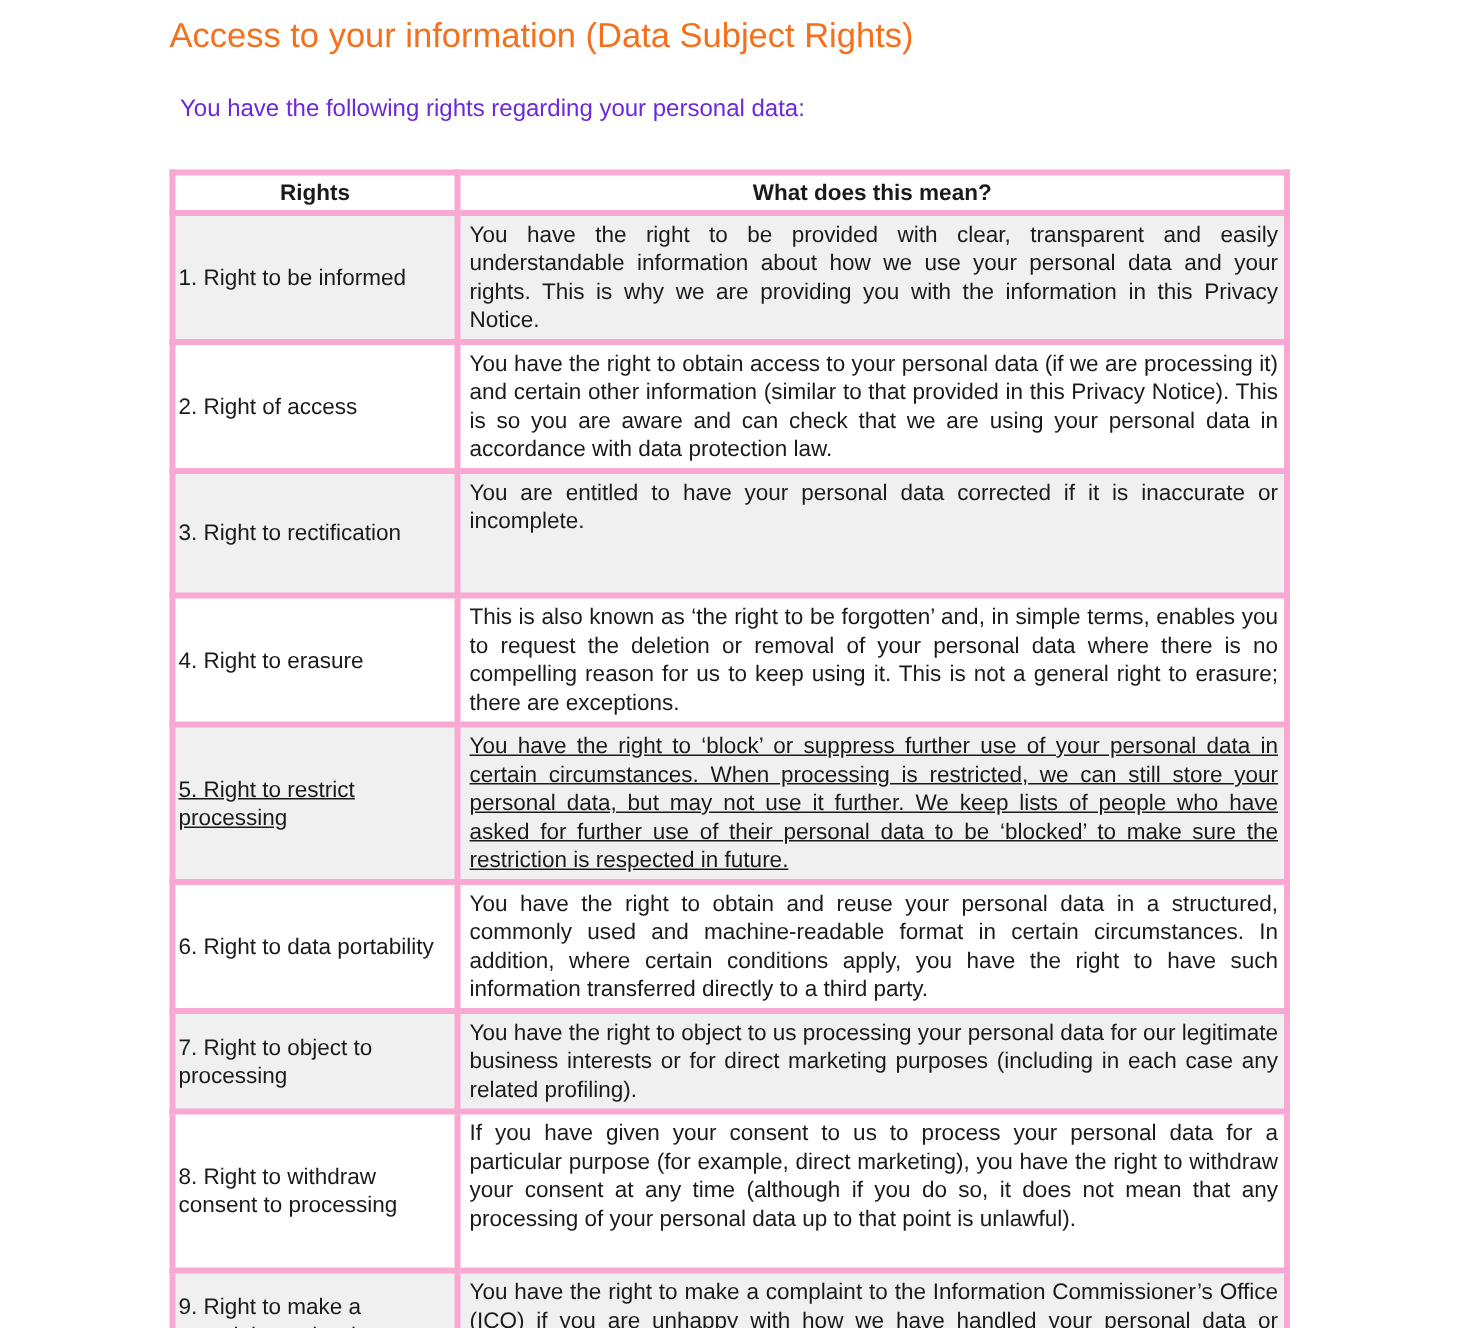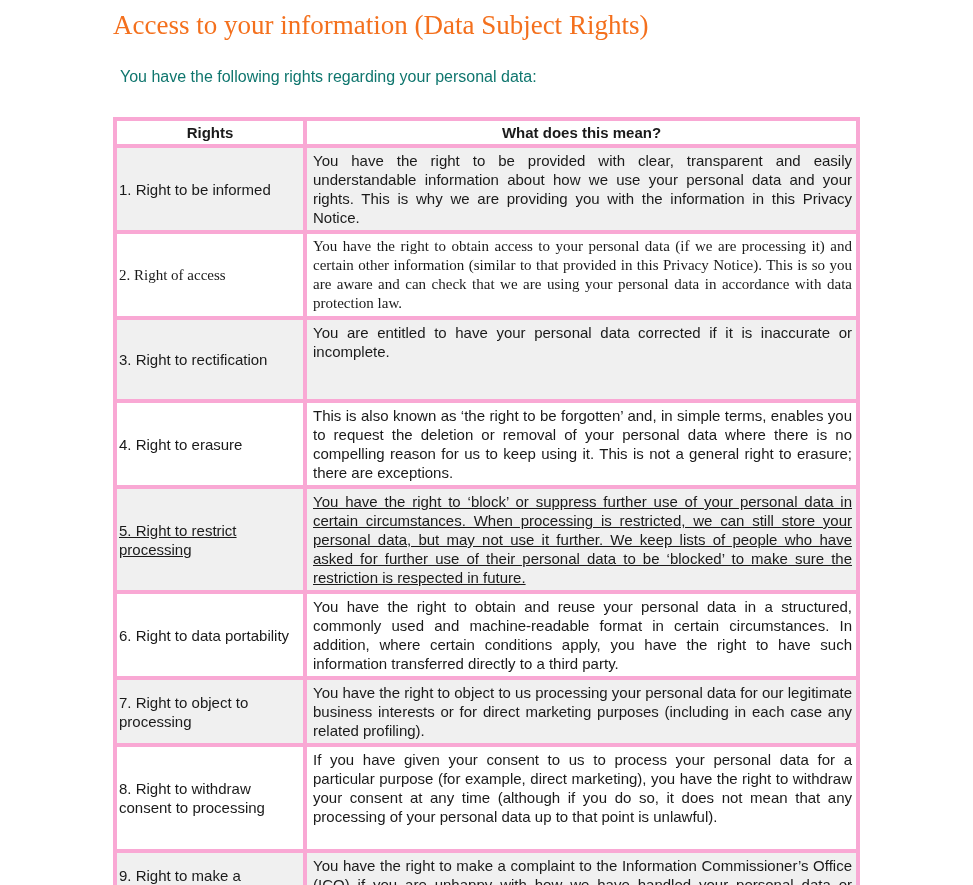--- a/index.html
+++ b/index.html
@@ -10,29 +10,28 @@
     color: #1a1a1a;
   }
   .page {
     width: 973px;
     min-height: 885px;
     padding: 10px 117px 14px 113px;
     background: #ffffff;
   }
   .doc-title {
     color: #f4701d;
-    font-size: 27px;
+    font-size: 23px;
     font-weight: 400;
     letter-spacing: 0px;
     margin-bottom: 27px;
-    font-family: Liberation Serif, serif;
   }
   .doc-intro {
     font-size: 16px;
-    color: #0f766e;
+    color: #6d28d9;
     margin-left: 7px;
     margin-bottom: 31px;
   }
   table.rights-table {
     border-collapse: collapse;
     width: 743px;
     table-layout: fixed;
   }
   table.rights-table th,
   table.rights-table td {
@@ -55,21 +54,21 @@
     background: transparent;
   }
   td.meaning-cell {
     vertical-align: top;
     text-align: justify;
     padding: 3px 4px 3px 6px;
     background: transparent;
   }
   tbody tr.stripe { background: #f0f0f0; }
   tbody tr:nth-child(1) td { height: 81px; }
-  tbody tr:nth-child(2) td { height: 82px; font-family: Liberation Serif, serif; }
+  tbody tr:nth-child(2) td { height: 82px; }
   tbody tr:nth-child(3) td { height: 83px; }
   tbody tr:nth-child(4) td { height: 80px; }
   tbody tr:nth-child(5) td { height: 102px; text-decoration: underline; }
   tbody tr:nth-child(6) td { height: 83px; }
   tbody tr:nth-child(7) td { height: 55px; }
   tbody tr:nth-child(8) td { height: 106px; }
   tbody tr:nth-child(9) td { height: 82px; }
 </style>
 </head>
 <body>

